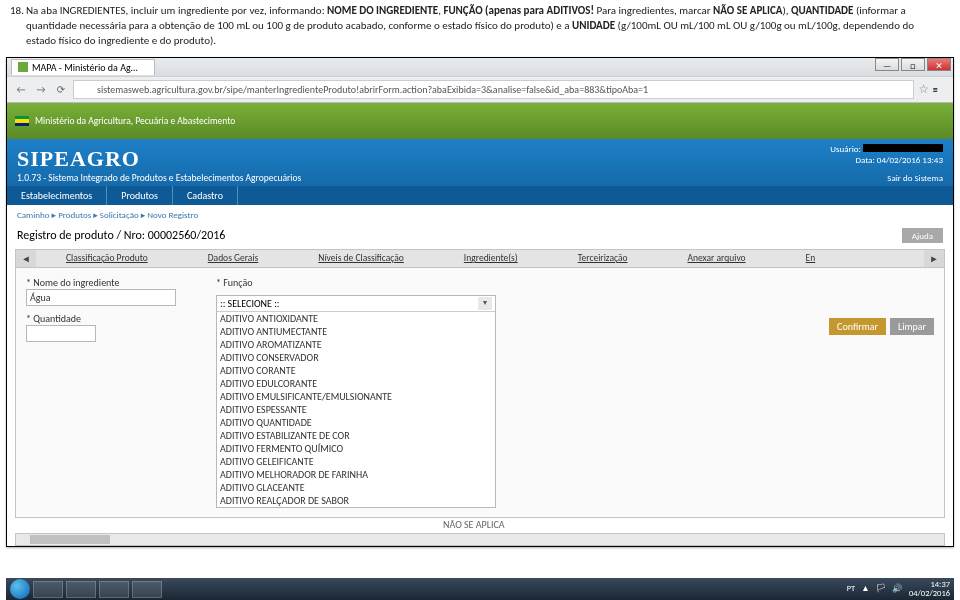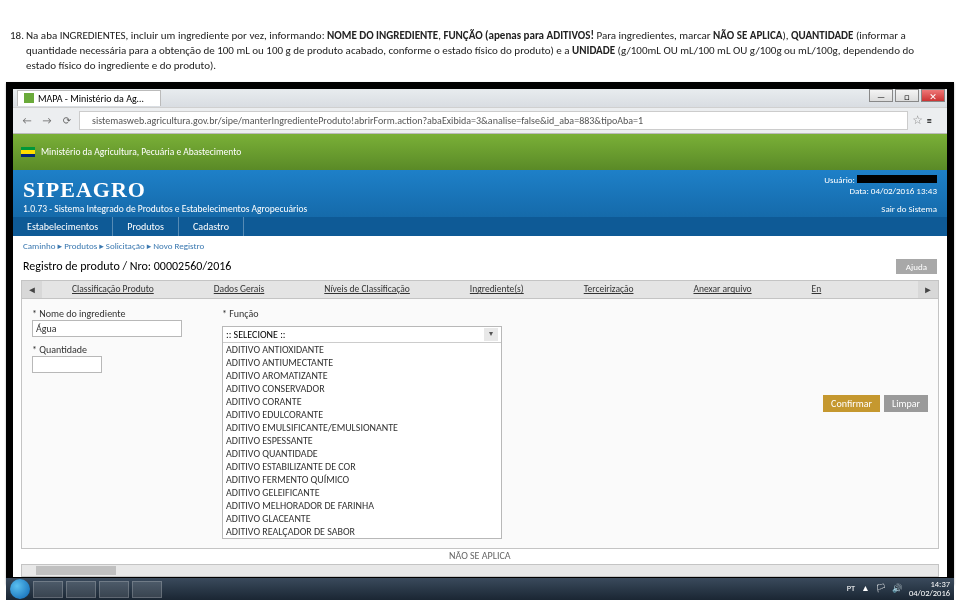--- a/index.html
+++ b/index.html
@@ -1,29 +1,29 @@
 <!DOCTYPE html>
 <html><head>
 <meta charset="utf-8">
 <style>
   * { margin:0; padding:0; box-sizing:border-box; font-family:Calibri,Arial,sans-serif; }
   body { background:#fff; width:960px; height:600px; overflow:hidden; position:relative; }
-  .instr { padding:4px 16px 8px 26px; font-size:11px; line-height:1.35; color:#222; position:relative;margin-top:25px; }
+  .instr { padding:4px 16px 8px 26px; font-size:11px; line-height:1.35; color:#222; position:relative; }
   .instr .num { position:absolute; left:10px; top:4px; }
   .instr b { font-weight:bold; }
-  .browser { border:7px solid #000000; margin:0 6px; background:#eceef0; box-shadow:0 1px 2px rgba(0,0,0,.3); }
+  .browser { border:1px solid #000000; margin:0 6px; background:#eceef0; box-shadow:0 1px 2px rgba(0,0,0,.3); }
   .titlebar { height:18px; background:linear-gradient(#e8ecef,#d9dde2); display:flex; align-items:center; position:relative; font-size:10px; }
   .tab { background:#fff; border:1px solid #bbb; border-bottom:none; margin-left:4px; padding:1px 16px 1px 6px; display:flex; align-items:center; gap:4px; height:16px; }
   .minicon { width:10px; height:10px; background:#6aaa3a; display:inline-block; }
   .winbtns { position:absolute; right:2px; top:0; display:flex; gap:2px; }
   .winbtn { width:24px; height:13px; font-size:9px; text-align:center; line-height:13px; border:1px solid #888; background:linear-gradient(#f4f4f4,#dcdcdc); }
   .winbtn.close { background:linear-gradient(#e77,#c33); color:#fff; }
   .navbar { display:flex; align-items:center; gap:4px; padding:3px 6px; background:#eceef0; border-top:1px solid #d0d0d0; border-bottom:1px solid #bbb; font-size:10px; }
   .navarr { width:16px; color:#666; text-align:center; }
-  .addr { flex:1; background:#fff; border:1px solid #ccc; padding:2px 12px; color:#555; white-space:nowrap; overflow:hidden; }
+  .addr { flex:1; background:#fff; border:1px solid #ccc; padding:2px 23px; color:#555; white-space:nowrap; overflow:hidden; }
   .star { color:#888; font-size:12px; }
   .menubar { width:14px; }
   .greenbar { background:linear-gradient(#7ab037,#5a8a27); color:#fff; font-size:9.5px; padding:12px 8px; display:flex; align-items:center; gap:6px; }
   .flag { width:14px; height:10px; background:linear-gradient(180deg,#009739 33%,#fedd00 33% 66%,#002776 66%); display:inline-block; }
   .app { background:#fff; }
   .apptop { display:flex; justify-content:space-between; align-items:flex-end; background:linear-gradient(#1e80c8,#156aaa); color:#fff; padding:4px 10px 2px; }
   .logo { font-size:22px; font-weight:bold; letter-spacing:1px;font-family:Liberation Serif, serif; }
   .sub { font-size:9.5px; }
   .usr { text-align:right; font-size:9px; line-height:1.3; }
   .usr .blk { background:#000; width:80px; height:8px; display:inline-block; }
@@ -36,21 +36,21 @@
   .tabs { display:flex; align-items:center; background:#e4e4e4; font-size:9.5px; position:relative; height:19px; border:1px solid #c4c4c4; margin:0 8px; }
   .scrbtn { width:20px; text-align:center; color:#444; background:#d8d8d8; height:100%; line-height:19px; }
   .tabrow { flex:1; display:flex; overflow:hidden; }
   .tabrow div { padding:3px 30px; text-decoration:underline; color:#333; white-space:nowrap; }
   .form { border:1px solid #c4c4c4; border-top:none; margin:0 8px; padding:8px 10px; font-size:10px; background:#fafafa; display:flex; gap:40px; align-items:flex-start; position:relative; min-height:250px; }
   .fcol { display:flex; flex-direction:column; gap:6px; }
   .lbl { color:#333; }
   .lbl::before { content:"* "; color:#333; }
   .txt { border:1px solid #b8b8b8; background:#fff; padding:1px 3px; font-size:10px; width:150px; color:#333; }
   .txt.sm { width:70px; }
-  .btns { position:absolute; right:10px; top:50px; display:flex; gap:4px;margin-top:46px; }
+  .btns { position:absolute; right:10px; top:50px; display:flex; gap:4px; }
   .btn { font-size:10px; color:#fff; padding:2px 8px; border:none; }
   .btn.conf { background:#c5982f; }
   .btn.limp { background:#9a9a9a; }
   .selectbox { border:1px solid #b8b8b8; background:#fff; width:280px; font-size:10px; position:relative; }
   .selectbox .top { display:flex; justify-content:space-between; padding:1px 3px; border-bottom:1px solid #ccc; background:#fff; }
   .arr { font-size:8px; color:#555; background:#e8e8e8; width:14px; text-align:center; }
   .opts { max-height:200px; overflow:hidden; position:relative; }
   .opt { padding:0 3px; line-height:13px; color:#333; white-space:nowrap; }
   .below { margin:0 8px; padding-left:428px; font-size:10px; color:#666; }
   .taskbar { position:absolute; bottom:0; left:6px; right:6px; height:22px; background:linear-gradient(#3a4a5c,#1a2633); display:flex; align-items:center; justify-content:space-between; padding:0 4px; color:#fff; font-size:9px; }

